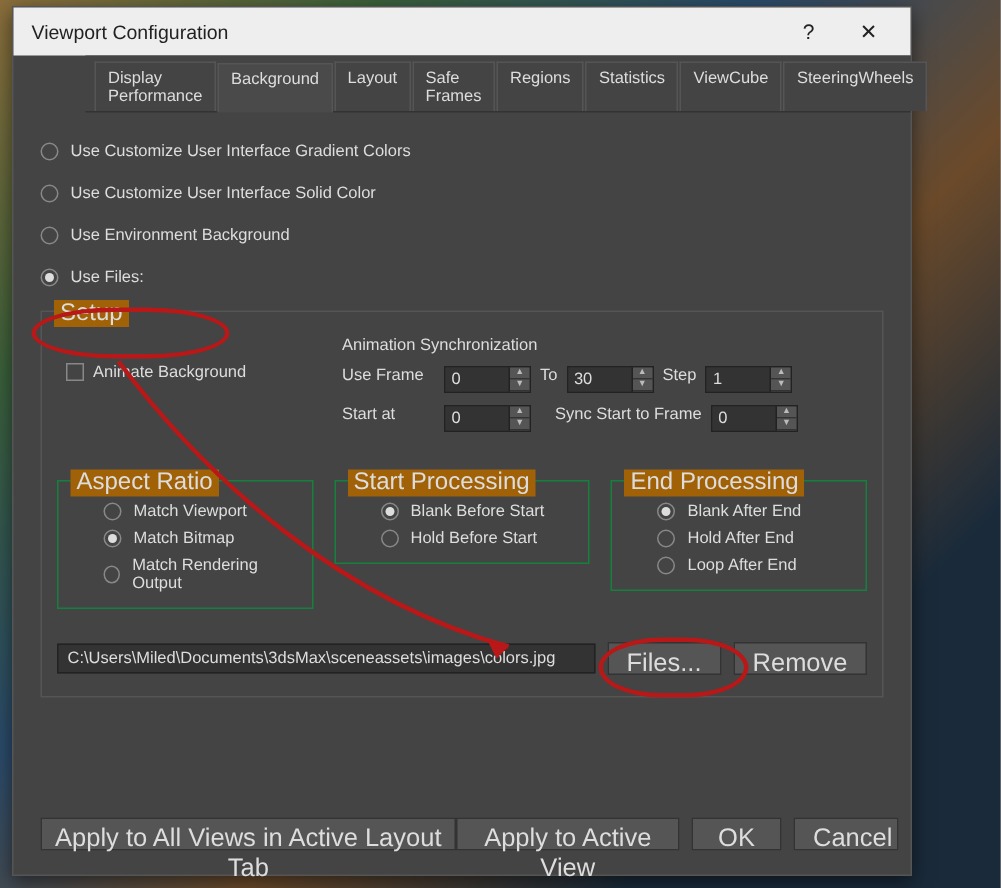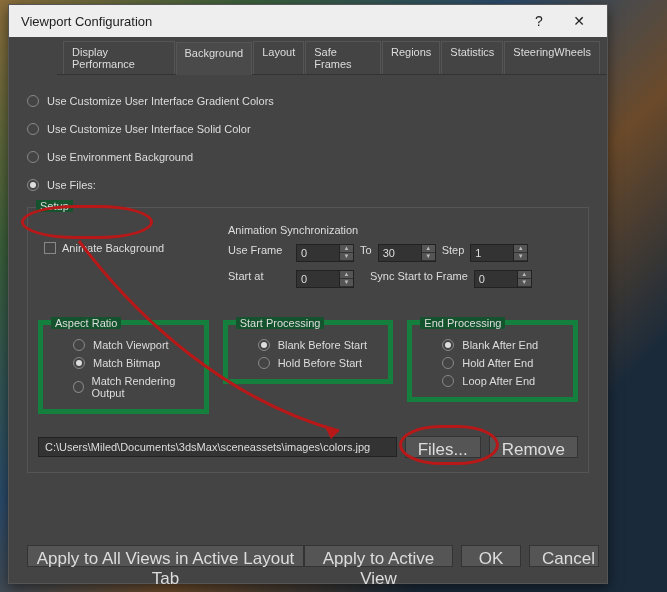--- a/index.html
+++ b/index.html
@@ -86,23 +86,23 @@
   }
   .fieldset {
     border: 1px solid #555;
     margin-top: 2px;
     padding: 10px 10px 14px 10px;
     position: relative;
   }
   .fieldset-legend {
     position: absolute;
     top: -8px; left: 8px;
-    background: #14532d;
+    background: #a16207;
     padding: 0 4px;
-    font-size: 11px;
+    font-size: 16px;
     color: #ddd;
   }
   .sync-section { margin-left: 190px; margin-top: 6px; }
   .sync-row {
     display: flex; gap: 6px;
     margin-top: 8px;
   }
   .label { font-size: 11px; color: #ddd; }
   .spinner {
     display: inline-flex;
@@ -134,21 +134,21 @@
     border-bottom: 1px solid #333;
     cursor: default;
   }
   .checkbox-row { display: flex; align-items: center; gap: 6px; margin-left: 6px; margin-top: 28px; }
   .checkbox {
     width: 12px; height: 12px;
     border: 1px solid #888;
     background: #444;
   }
   .sub-fieldset {
-    border: 5px solid #15803d;
+    border: 1px solid #15803d;
     padding: 8px 10px 10px 10px;
     position: relative;
     margin-top: 14px;
   }
   .columns { display: flex; gap: 14px; margin-top: 14px; }
   .col { flex: 1; min-width: 0; }
   .radio-list-row {
     display: flex; align-items: center; gap: 8px;
     margin-top: 6px;
     margin-left: 20px;
@@ -212,20 +212,21 @@
     </div>
   </div>
 
   <div class="tabs">
     <div class="tab">Display Performance</div>
     <div class="tab active">Background</div>
     <div class="tab">Layout</div>
     <div class="tab">Safe Frames</div>
     <div class="tab">Regions</div>
     <div class="tab">Statistics</div>
+    <div class="tab">ViewCube</div>
     <div class="tab">SteeringWheels</div>
   </div>
 
   <div class="content">
 
     <div class="radio-row">
       <span class="radio"></span>
       <span>Use Customize User Interface Gradient Colors</span>
     </div>
     <div class="radio-row">

